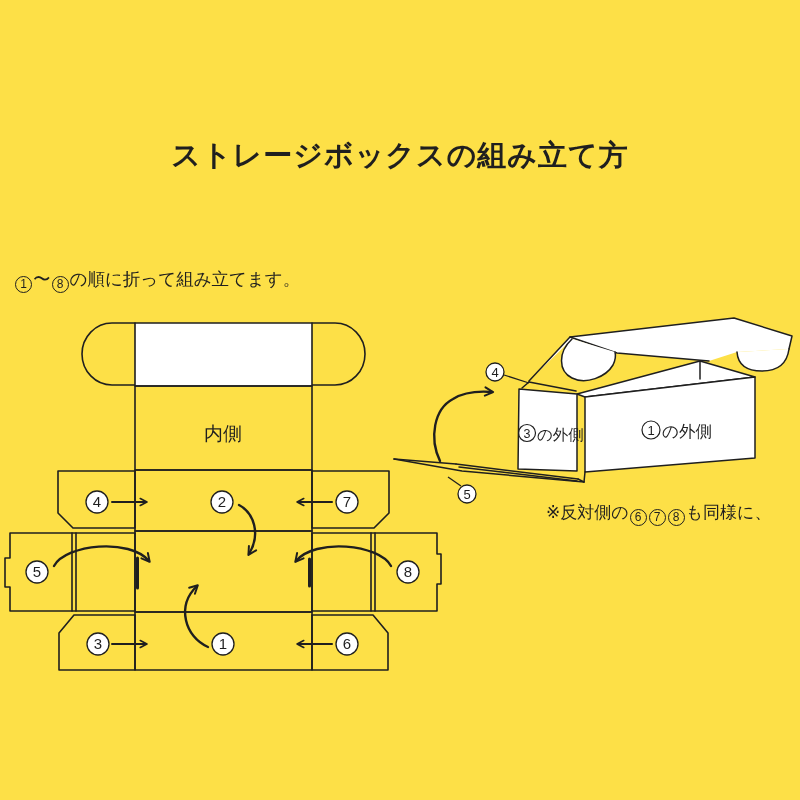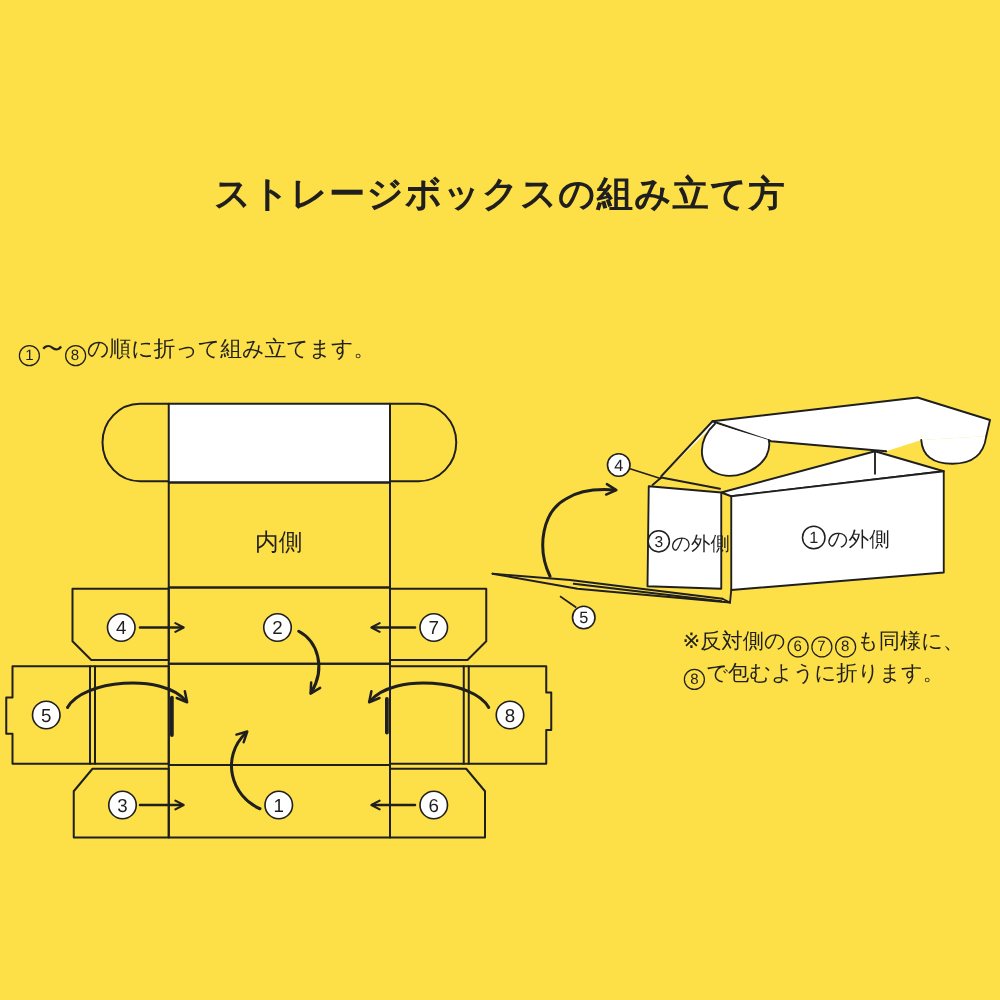--- a/index.html
+++ b/index.html
@@ -36,21 +36,20 @@
 <div class="canvas">
 
   <div class="page-title">ストレージボックスの組み立て方</div>
 
   <div class="instructions">
     <div><span class="cn">1</span>〜<span class="cn">8</span>の順に折って組み立てます。</div>
   </div>
 
   <div class="note">
     <div>※反対側の<span class="cn">6</span><span class="cn">7</span><span class="cn">8</span>も同様に、</div>
-    <div><span class="cn">8</span>で包むように折ります。</div>
   </div>
 
   <svg class="diagram" width="800" height="800" viewBox="0 0 800 800">
     <defs>
       <marker id="ah" viewBox="0 0 10 10" refX="7.6" refY="5" markerWidth="4.6" markerHeight="4.6" orient="auto-start-reverse">
         <path d="M1.4,1.2 L8.6,5 L1.4,8.8" fill="none" stroke="#1f1f1f" stroke-width="1.8" stroke-linecap="round" stroke-linejoin="round"></path>
       </marker>
     </defs>
 
     <g stroke="#1f1f1f" stroke-width="1.6" fill="none" stroke-linejoin="round" stroke-linecap="round">

